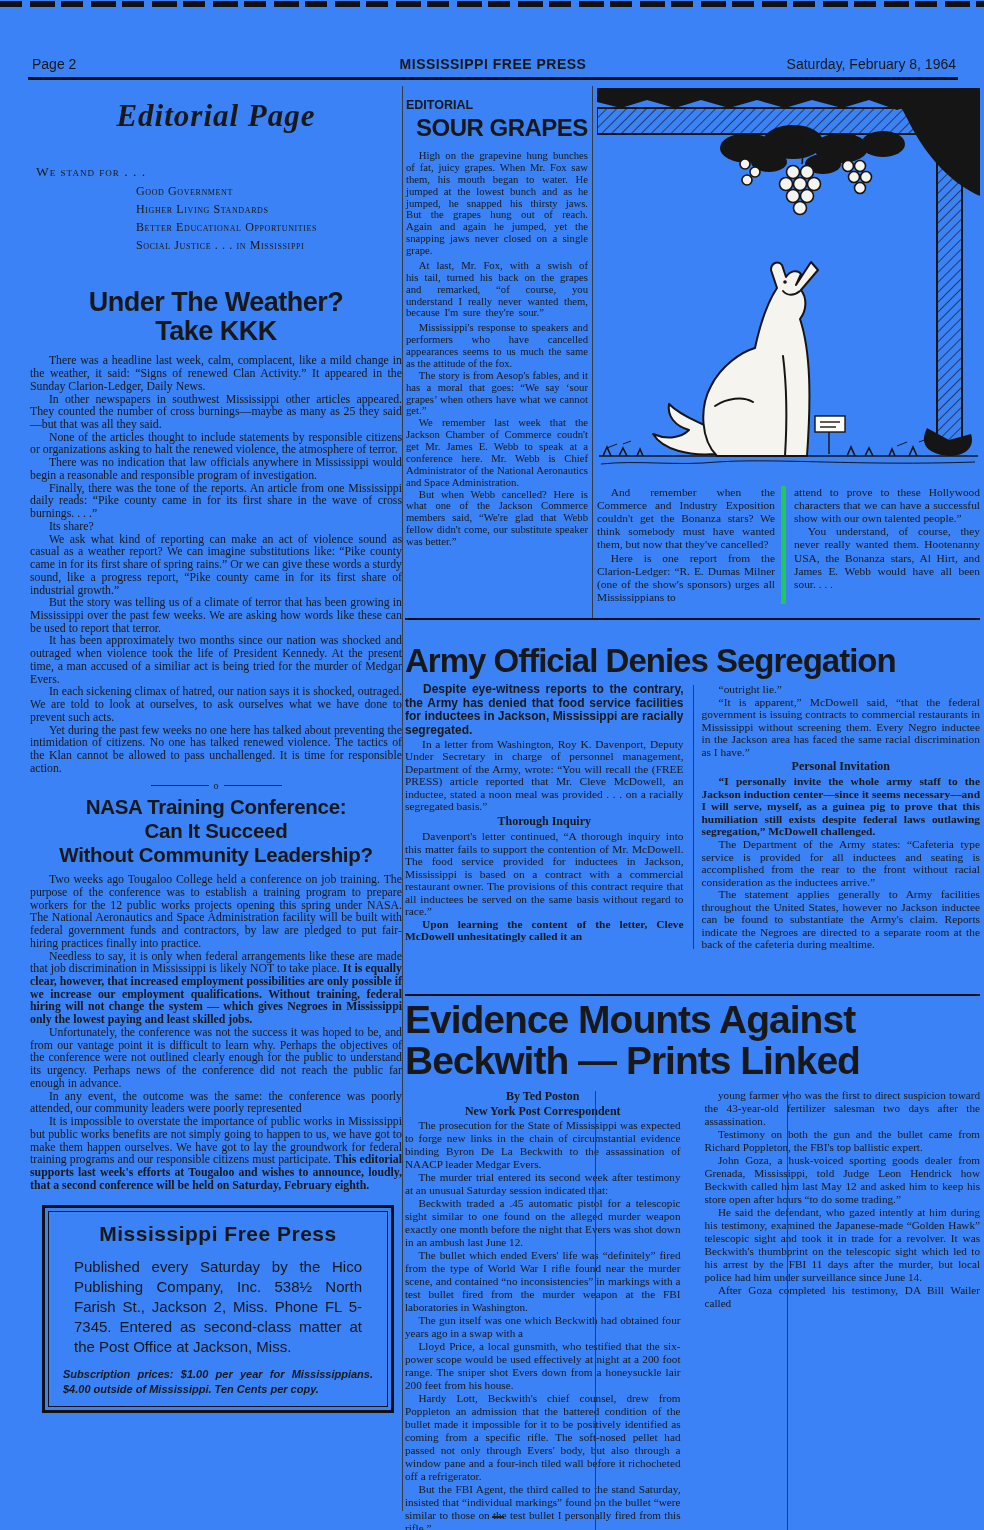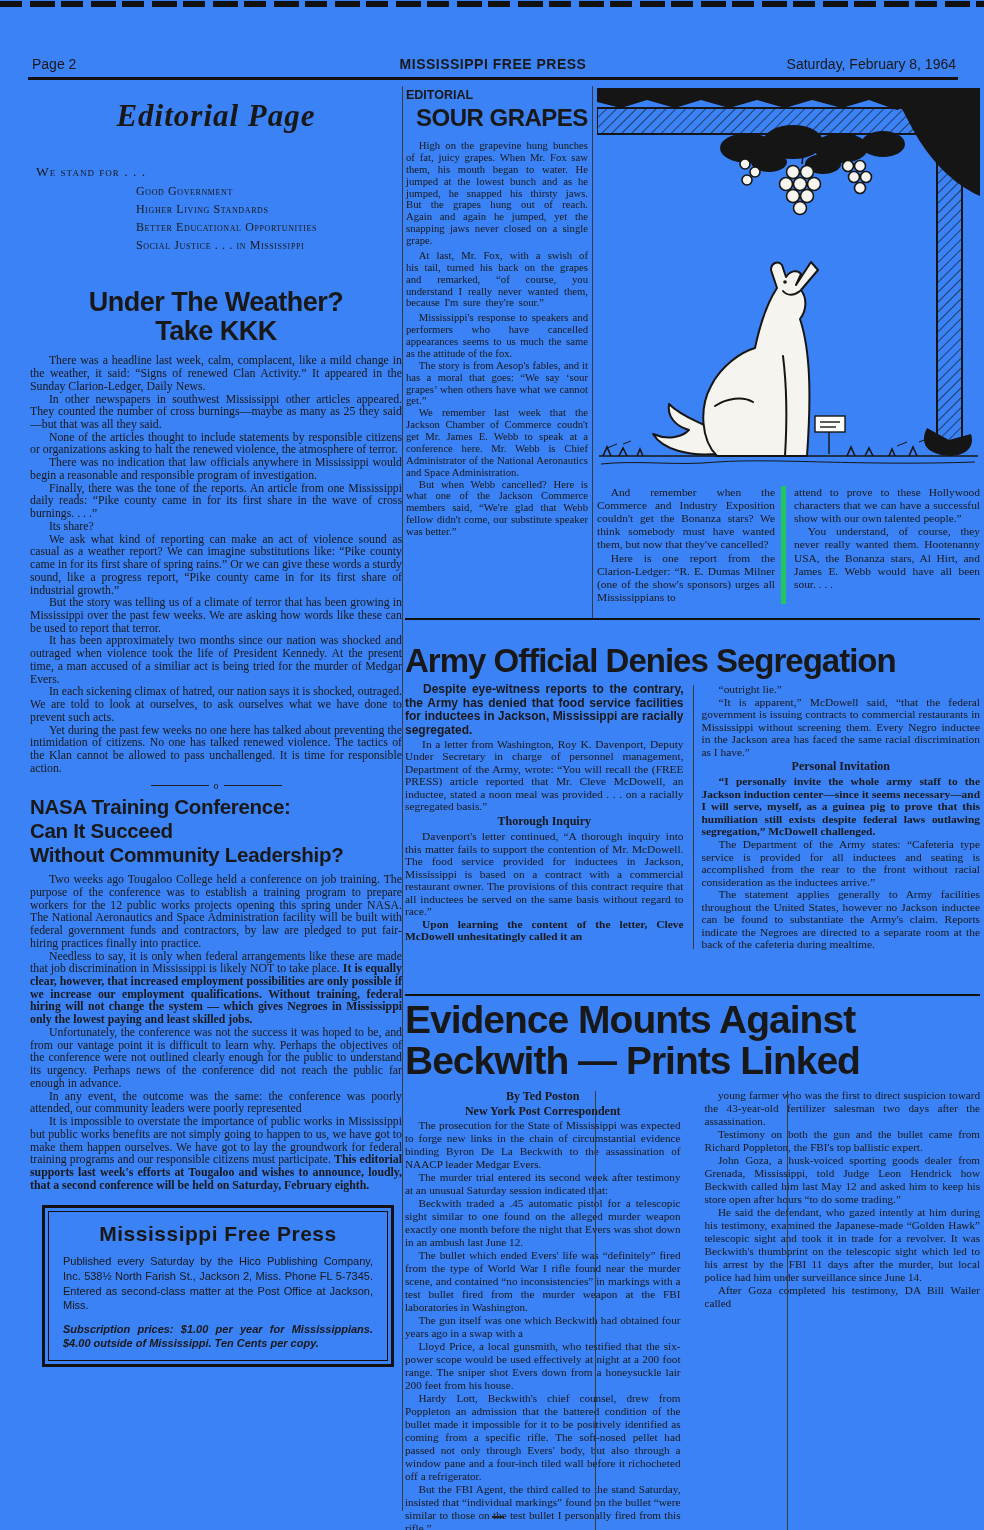--- a/index.html
+++ b/index.html
@@ -31,30 +31,30 @@
   .col-left{position:absolute;left:30px;top:86px;width:372px;}
   .ed-title{margin:12px 0 0 0;text-align:center;font-size:31px;font-style:italic;font-weight:bold;letter-spacing:1px;}
   .standfor{margin:30px 0 0 6px;font-variant:small-caps;}
   .sf-label{font-size:13.5px;letter-spacing:1px;}
   .sf-items{list-style:none;margin:2px 0 0 100px;padding:0;font-size:12px;line-height:1.5;letter-spacing:.6px;}
   .h-weather{margin:34px 0 8px 0;text-align:center;font-family:"Liberation Sans","DejaVu Sans",sans-serif;
     font-size:27px;line-height:1.08;letter-spacing:-.5px;}
   .bp{margin:0;font-size:11.8px;line-height:1.08;text-align:justify;text-indent:1.6em;}
   .divider{display:flex;align-items:center;justify-content:center;margin:5px 0 4px 0;font-size:10px;}
   .dline{display:inline-block;width:58px;height:1px;background:#222;margin:0 5px;}
-  .h-nasa{margin:4px 0 6px 0;text-align:left;font-family:"Liberation Sans","DejaVu Sans",sans-serif;
+  .h-nasa{margin:4px 0 6px 0;text-align:center;font-family:"Liberation Sans","DejaVu Sans",sans-serif;
     font-size:20.5px;line-height:1.18;letter-spacing:-.3px;}
   .mfp{margin:14px 8px 0 12px;border:3px solid #111;padding:3px;}
   .mfp-inner{border:1.5px solid #111;padding:8px 14px 10px 14px;
     font-family:"Liberation Sans","DejaVu Sans",sans-serif;}
   .mfp-title{margin:2px 0 8px 0;text-align:center;font-size:21px;letter-spacing:.5px;}
-  .mfp-body{margin:0;font-size:11px;line-height:1.32;text-align:justify;}
+  .mfp-body{margin:11px;font-size:15px;line-height:1.32;text-align:justify;}
   .mfp-sub{margin:9px 0 0 0;font-size:11px;line-height:1.3;font-weight:bold;font-style:italic;text-align:justify;}
   
-  .col-sour{position:absolute;left:406px;top:88px;width:182px;}
+  .col-sour{position:absolute;left:406px;top:98px;width:182px;}
   .kicker{font-family:"Liberation Sans","DejaVu Sans",sans-serif;font-weight:bold;font-size:12.5px;}
   .h-sour{margin:2px 0 8px 10px;font-family:"Liberation Sans","DejaVu Sans",sans-serif;font-size:24px;letter-spacing:-.5px;}
   .bp-n{margin:0;font-size:10.7px;line-height:1.11;text-align:justify;text-indent:1.2em;}
   .fable{margin-bottom:3px;word-spacing:2px;}
   
   .illo{position:absolute;left:597px;top:88px;width:383px;height:392px;}
   
   .cont{position:absolute;left:597px;top:486px;width:383px;display:grid;grid-template-columns:184px 1fr;}
   .cont-col{padding-right:6px;}
   .cont-col.c2{border-left:5px solid #22c55e;padding-left:8px;padding-right:0;}

